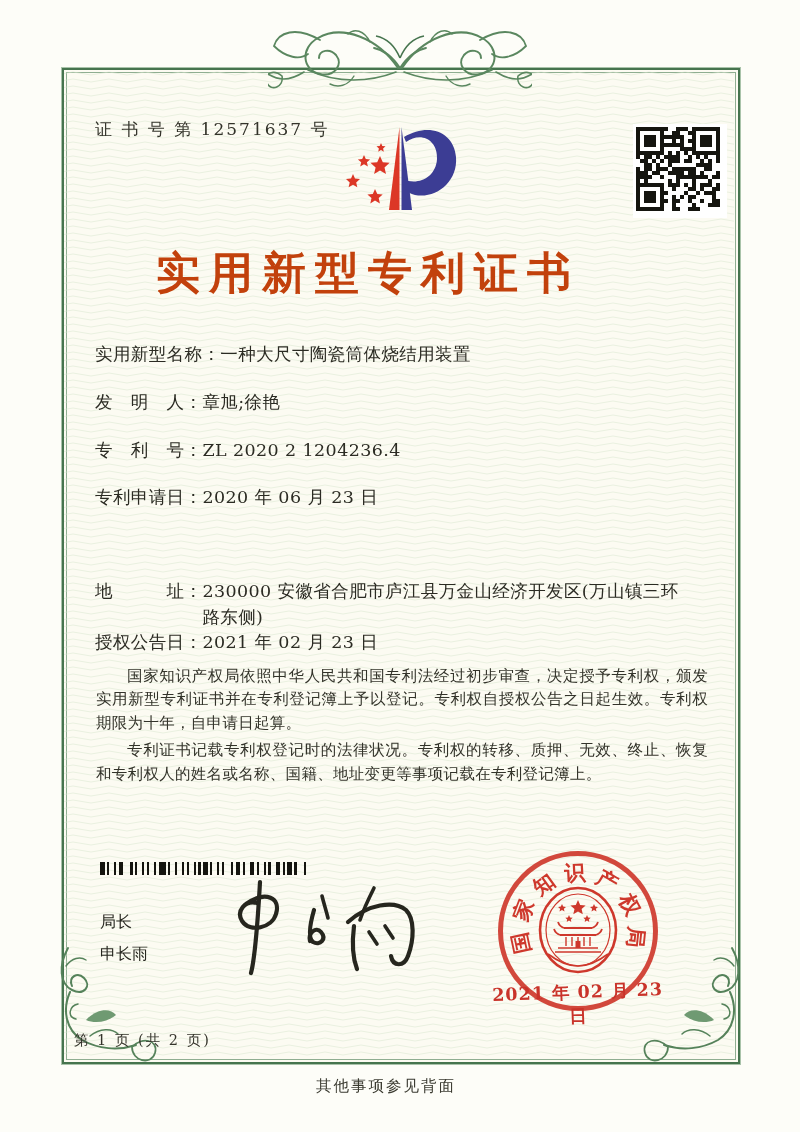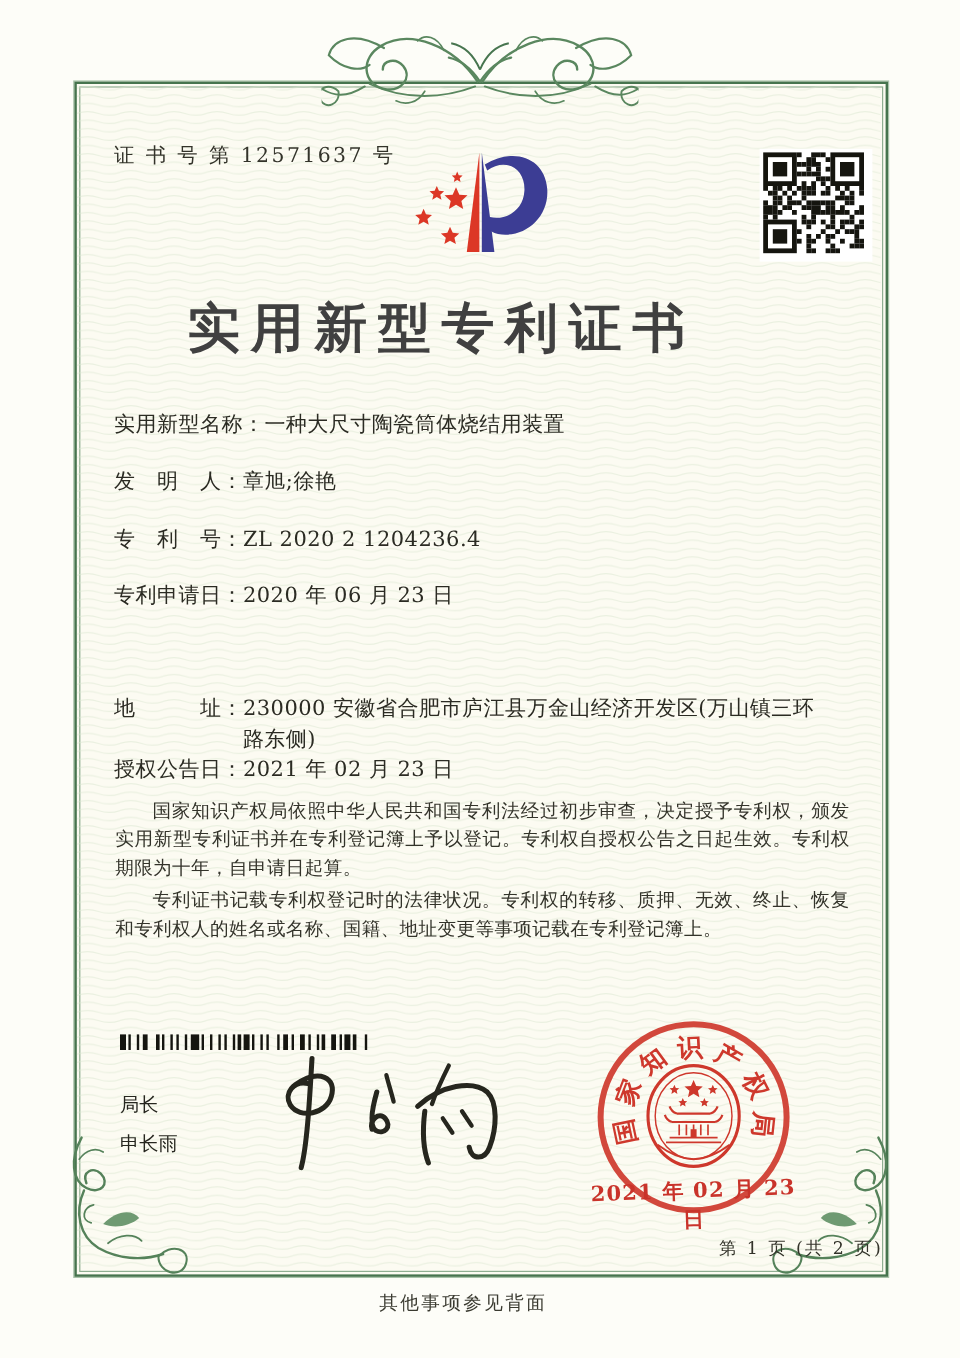--- a/index.html
+++ b/index.html
@@ -22,21 +22,21 @@
     position:absolute;inset:2px;border:1px solid #8fae91;background:transparent;
   }
   .waves{position:absolute;left:0;top:0;pointer-events:none;}
 
   
   .cert-no{position:absolute;left:95px;top:118px;font-size:17px;letter-spacing:2px;color:#33332a;}
   .logo{position:absolute;left:333px;top:110px;}
   .qr{position:absolute;left:633px;top:124px;width:90px;height:90px;background:#fff;padding:2px;}
   .title{
     position:absolute;left:0;top:244px;width:736px;text-align:center;
-    font-size:44px;font-weight:600;letter-spacing:9px;color:#404040;
+    font-size:44px;font-weight:600;letter-spacing:9px;color:#c2410c;
   }
 
   
   .row{position:absolute;left:95px;width:618px;font-size:17.5px;line-height:26px;letter-spacing:.4px;display:flex;}
   .row .lbl{white-space:nowrap;flex:0 0 auto;}
   .row .val{flex:0 1 auto;}
   .r1{top:341px}.r2{top:389px}.r3{top:437px}.r4{top:484px}.r5{top:531px}.r6{top:578px}.r7{top:629px}
   .r6 .val{max-width:482px;}
   .r7{display:block;position:absolute;}
   .r7 .pair{white-space:nowrap;}
@@ -62,21 +62,21 @@
   .seal-char{
     position:absolute;left:50%;top:50%;font-size:21px;font-weight:700;color:#ce382c;
     font-family:"DejaVu Serif","Liberation Serif",serif;
   }
   .seal-date{
     position:absolute;left:488px;top:980px;width:180px;text-align:center;
     font-size:17.5px;font-weight:600;color:#c9332a;letter-spacing:1px;transform:rotate(-2deg);
   }
 
   
-  .page-info{position:absolute;left:62px;top:1031px;width:674px;text-align:right;font-size:14.5px;color:#33332a;letter-spacing:2px;}
+  .page-info{position:absolute;left:74px;top:1031px;width:674px;text-align:left;font-size:14.5px;color:#33332a;letter-spacing:2px;}
   .back-note{position:absolute;left:0;top:1076px;width:772px;text-align:center;font-size:15.5px;color:#3a3a30;letter-spacing:2px;}
 
   .flourish{position:absolute;pointer-events:none;}
 </style>
 </head>
 <body>
 
 <div class="page">
 
   <div class="frame">

